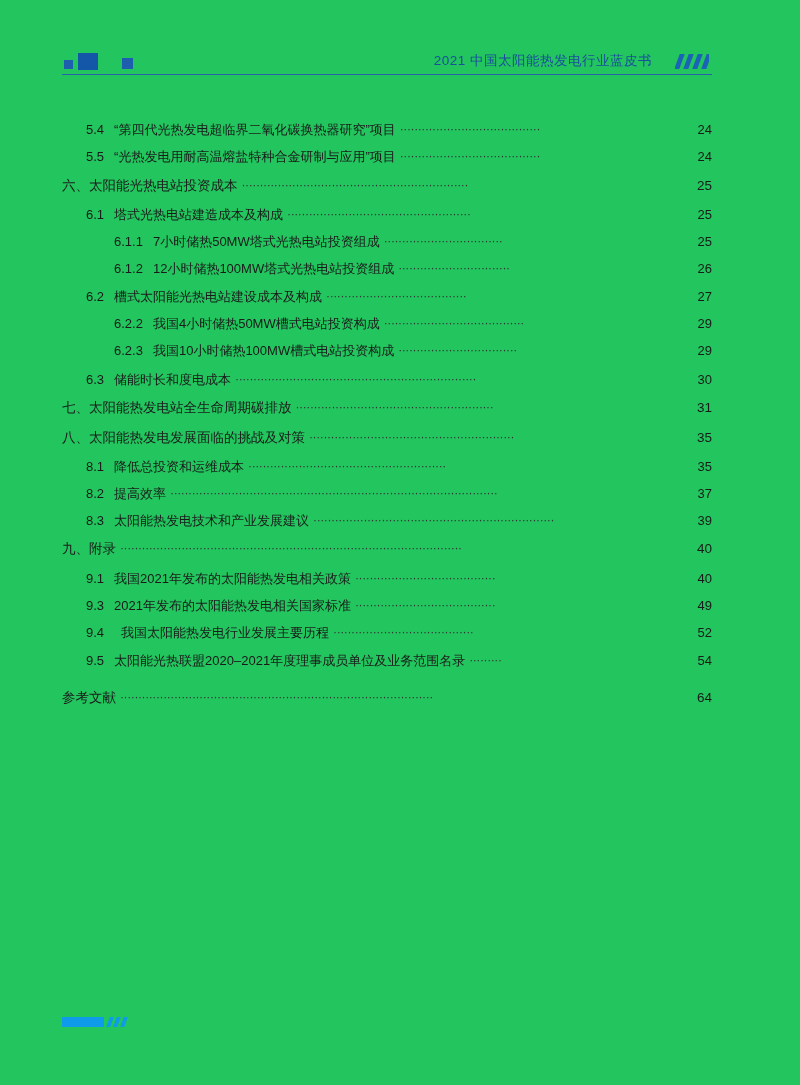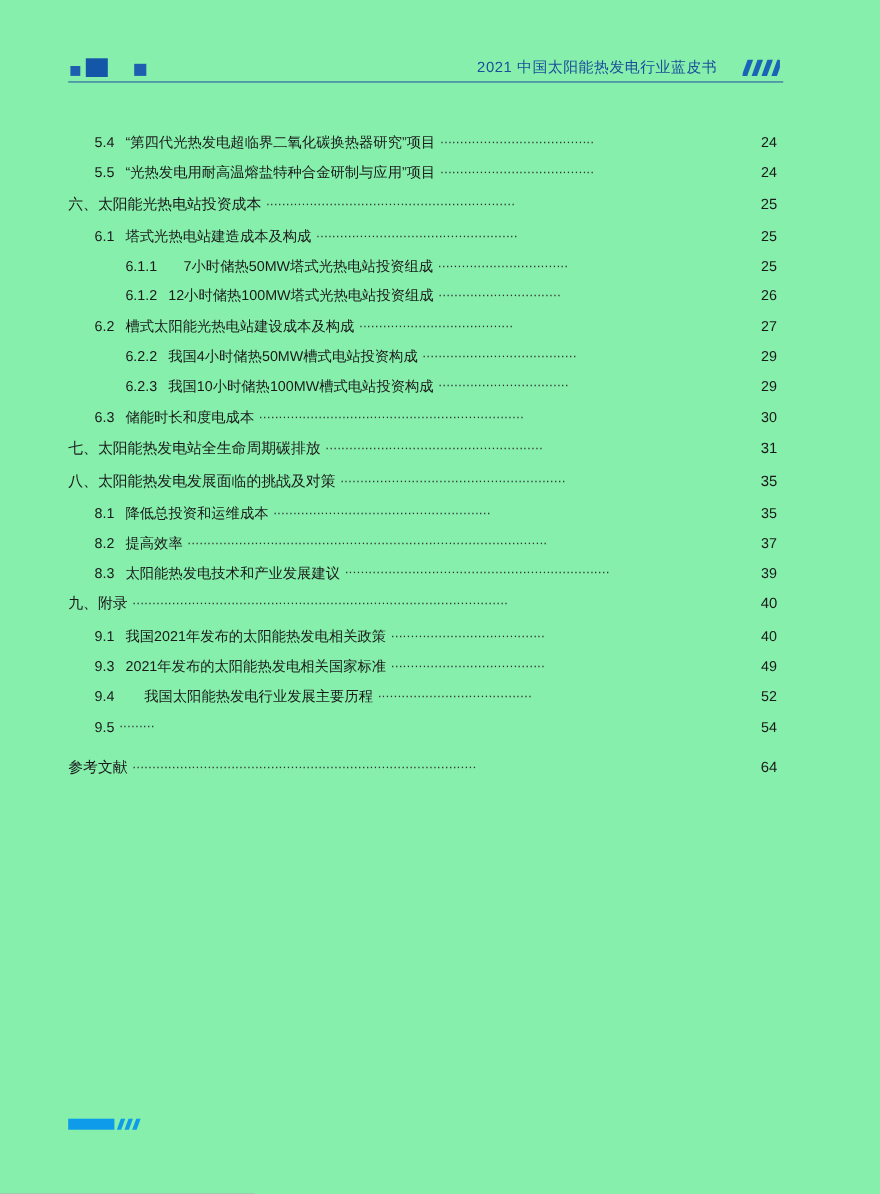--- a/index.html
+++ b/index.html
@@ -4,21 +4,21 @@
 <style>
   html, body {
     margin: 0;
     padding: 0;
     background: #b0b0b0;
   }
   .page {
     position: relative;
     width: 800px;
     height: 1085px;
-    background: #86efac;
+    background: #22c55e;
     margin: 0 auto;
     font-family: "Liberation Sans", sans-serif;
     overflow: hidden;
     box-sizing: border-box;
   }
 
   
   .header {
     position: absolute;
     left: 62px;
@@ -103,21 +103,21 @@
     margin: 0 3px 0 4px;
     color: #333;
     font-size: 12px;
     letter-spacing: -0.4px;
     position: relative;
     top: -1px;
   }
   .toc-row .page-no {
     flex: 0 0 auto;
     width: 26px;
-    text-align: center;
+    text-align: right;
     color: #1a1a1a;
   }
 
   
   .lvl1 { padding-left: 0px;  font-size: 13.5px; }
   .lvl2 { padding-left: 24px; }
   .lvl3 { padding-left: 52px; }
 
   .lvl1 .num { font-weight: normal; }
   .lvl1 .label { font-weight: normal; }
@@ -197,21 +197,21 @@
 
     <div class="toc-row lvl2 gap-mid">
       <span class="num">6.1</span>
       <span class="label" style="margin-left:10px;">塔式光热电站建造成本及构成</span>
       <span class="dots">···················································</span>
       <span class="page-no">25</span>
     </div>
 
     <div class="toc-row lvl3">
       <span class="num">6.1.1</span>
-      <span class="label" style="margin-left:24px;">7小时储热50MW塔式光热电站投资组成</span>
+      <span class="label" style="margin-left:10px;">7小时储热50MW塔式光热电站投资组成</span>
       <span class="dots">·································</span>
       <span class="page-no">25</span>
     </div>
 
     <div class="toc-row lvl3">
       <span class="num">6.1.2</span>
       <span class="label" style="margin-left:10px;">12小时储热100MW塔式光热电站投资组成</span>
       <span class="dots">·······························</span>
       <span class="page-no">26</span>
     </div>
@@ -296,27 +296,28 @@
 
     <div class="toc-row lvl2">
       <span class="num">9.3</span>
       <span class="label" style="margin-left:10px;">2021年发布的太阳能热发电相关国家标准</span>
       <span class="dots">·······································</span>
       <span class="page-no">49</span>
     </div>
 
     <div class="toc-row lvl2">
       <span class="num">9.4</span>
-      <span class="label" style="margin-left:27px;font-family:Liberation Mono, monospace;">我国太阳能热发电行业发展主要历程</span>
+      <span class="label" style="margin-left:17px;font-family:Liberation Mono, monospace;">我国太阳能热发电行业发展主要历程</span>
       <span class="dots">·······································</span>
       <span class="page-no">52</span>
     </div>
 
     <div class="toc-row lvl2">
       <span class="num">9.5</span>
+      <span class="label" style="margin-left:10px;">太阳能光热联盟2020–2021年度理事成员单位及业务范围名录</span>
       <span class="dots">·········</span>
       <span class="page-no">54</span>
     </div>
 
     <div class="toc-row lvl1 ref-row">
       <span class="label">参考文献</span>
       <span class="dots">·······················································································</span>
       <span class="page-no">64</span>
     </div>
 

